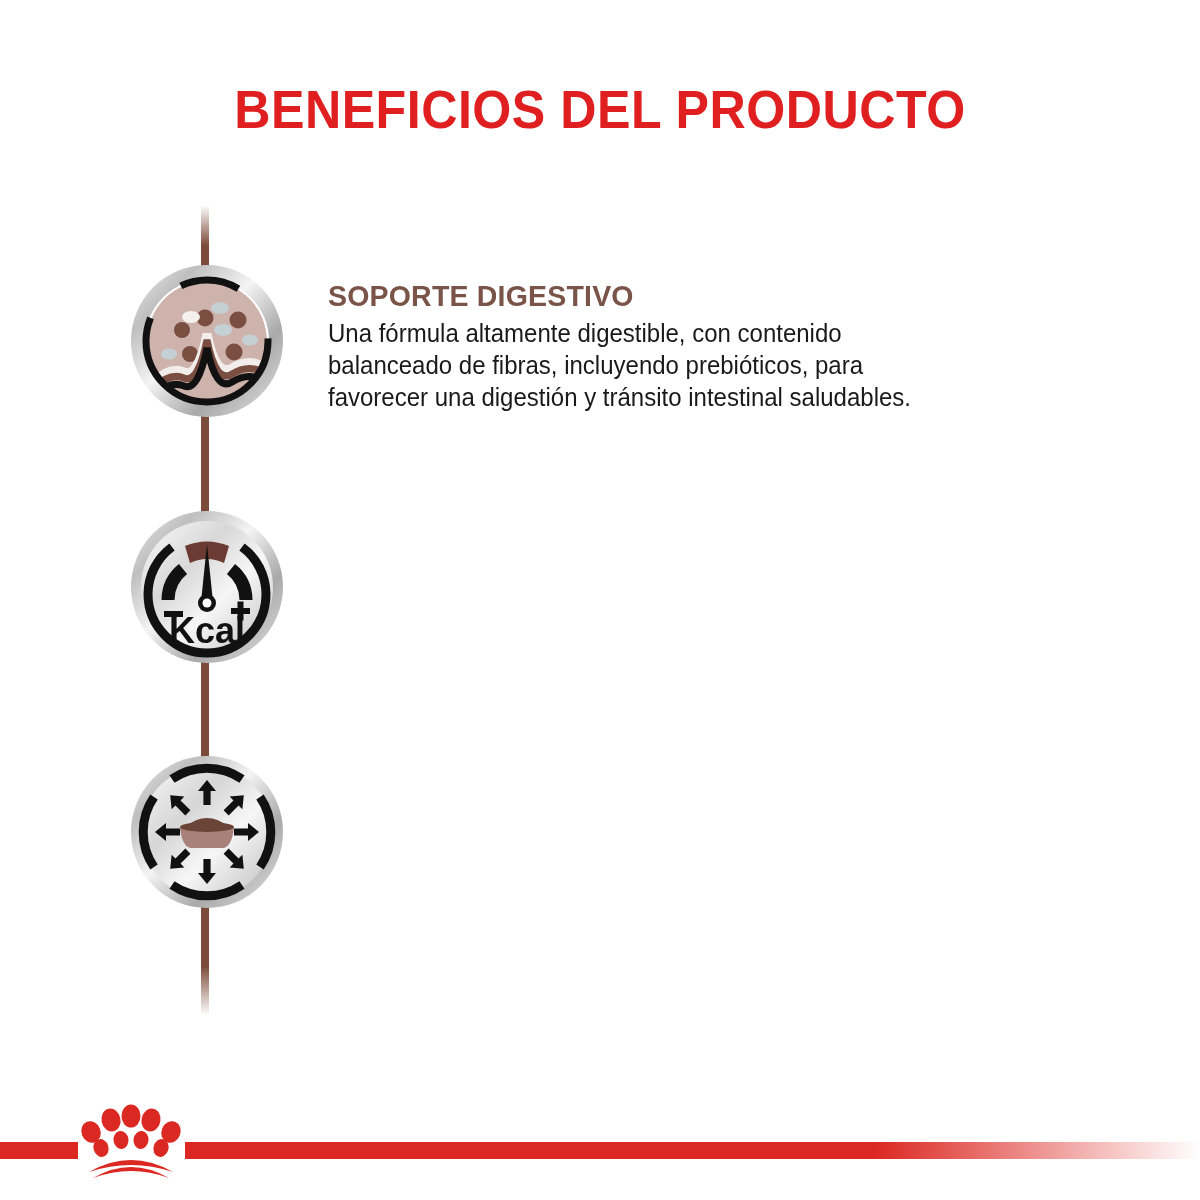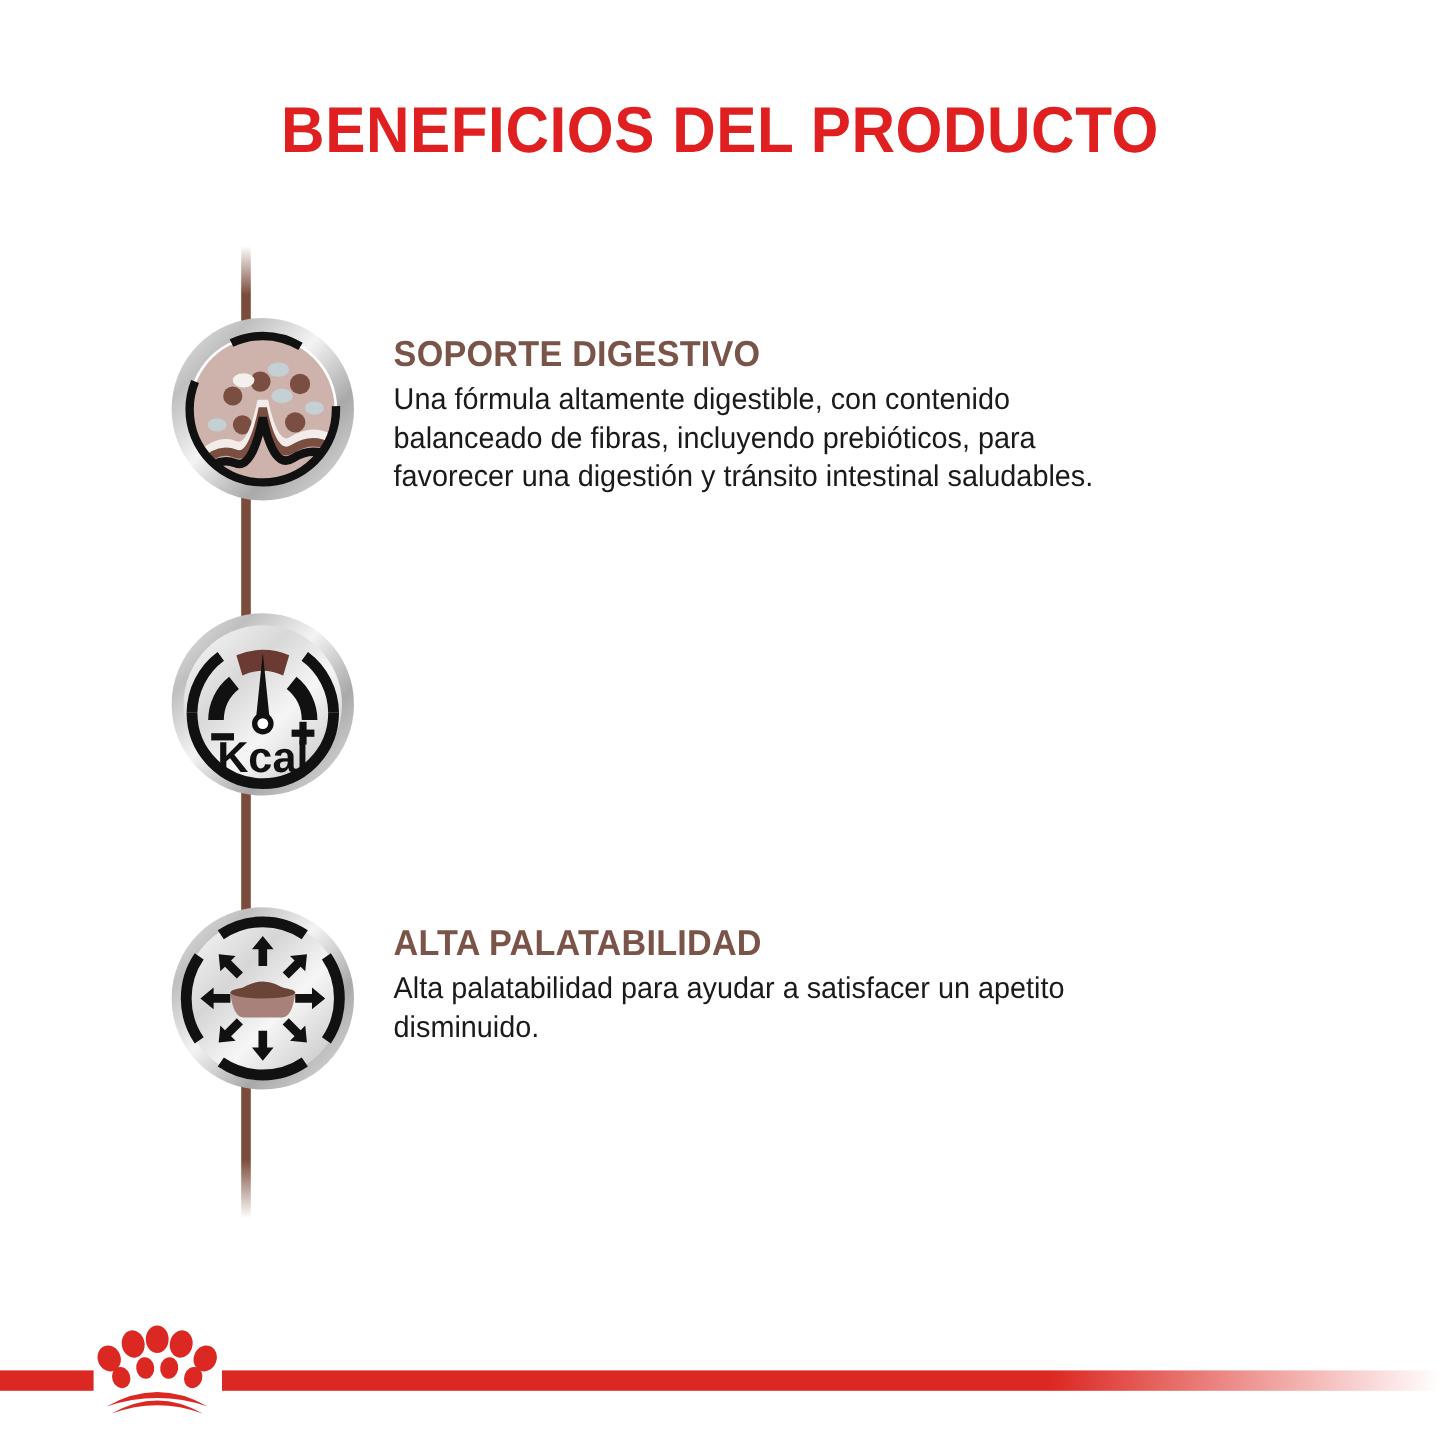--- a/index.html
+++ b/index.html
@@ -49,21 +49,21 @@
     position:absolute;
     left:0; width:1200px;
     height:168px;
   }
   .benefit.b0 { top:262px; }
   .benefit.b1 { top:508px; }
   .benefit.b2 { top:753px; }
 
   .icon-wrap {
     position:absolute;
-    left:140px; top:0;
+    left:128px; top:0;
     width:158px; height:158px;
   }
   .icon-wrap svg { display:block; width:158px; height:158px; }
 
   .text-col {
     position:absolute;
     left:312px; top:17px;
     width:730px;
     margin-left:16px;
   }
@@ -259,27 +259,20 @@
           <use href="#arrowShape" transform="translate(51.4,51.4) rotate(315)"></use>
         </g>
 
         <g>
           <path d="M57,74 Q79,56 101,74 Z" fill="#6B4438"></path>
           <path d="M52,74 L106,74 Q104,94 95,95 L63,95 Q54,94 52,74 Z" fill="#A8827A"></path>
           <ellipse cx="79" cy="74" rx="27" ry="5" fill="#6B4438"></ellipse>
         </g>
       </svg>
     </div>
-    <div class="text-col">
-      <div class="benefit-heading">ALTA PALATABILIDAD</div>
-      <div class="benefit-body">
-        <span class="ln">Alta palatabilidad para ayudar a satisfacer un apetito</span>
-        <span class="ln">disminuido.</span>
-      </div>
-    </div>
   </div>
 
   <div class="footer">
     <div class="footer-bar-left"></div>
     <div class="footer-bar-right"></div>
     <div class="footer-logo">
       <svg viewBox="0 0 116 78" xmlns="http://www.w3.org/2000/svg">
         <g fill="#DC2822">
 
           <ellipse cx="18" cy="30" rx="9.5" ry="11" transform="rotate(-22 18 30)"></ellipse>

